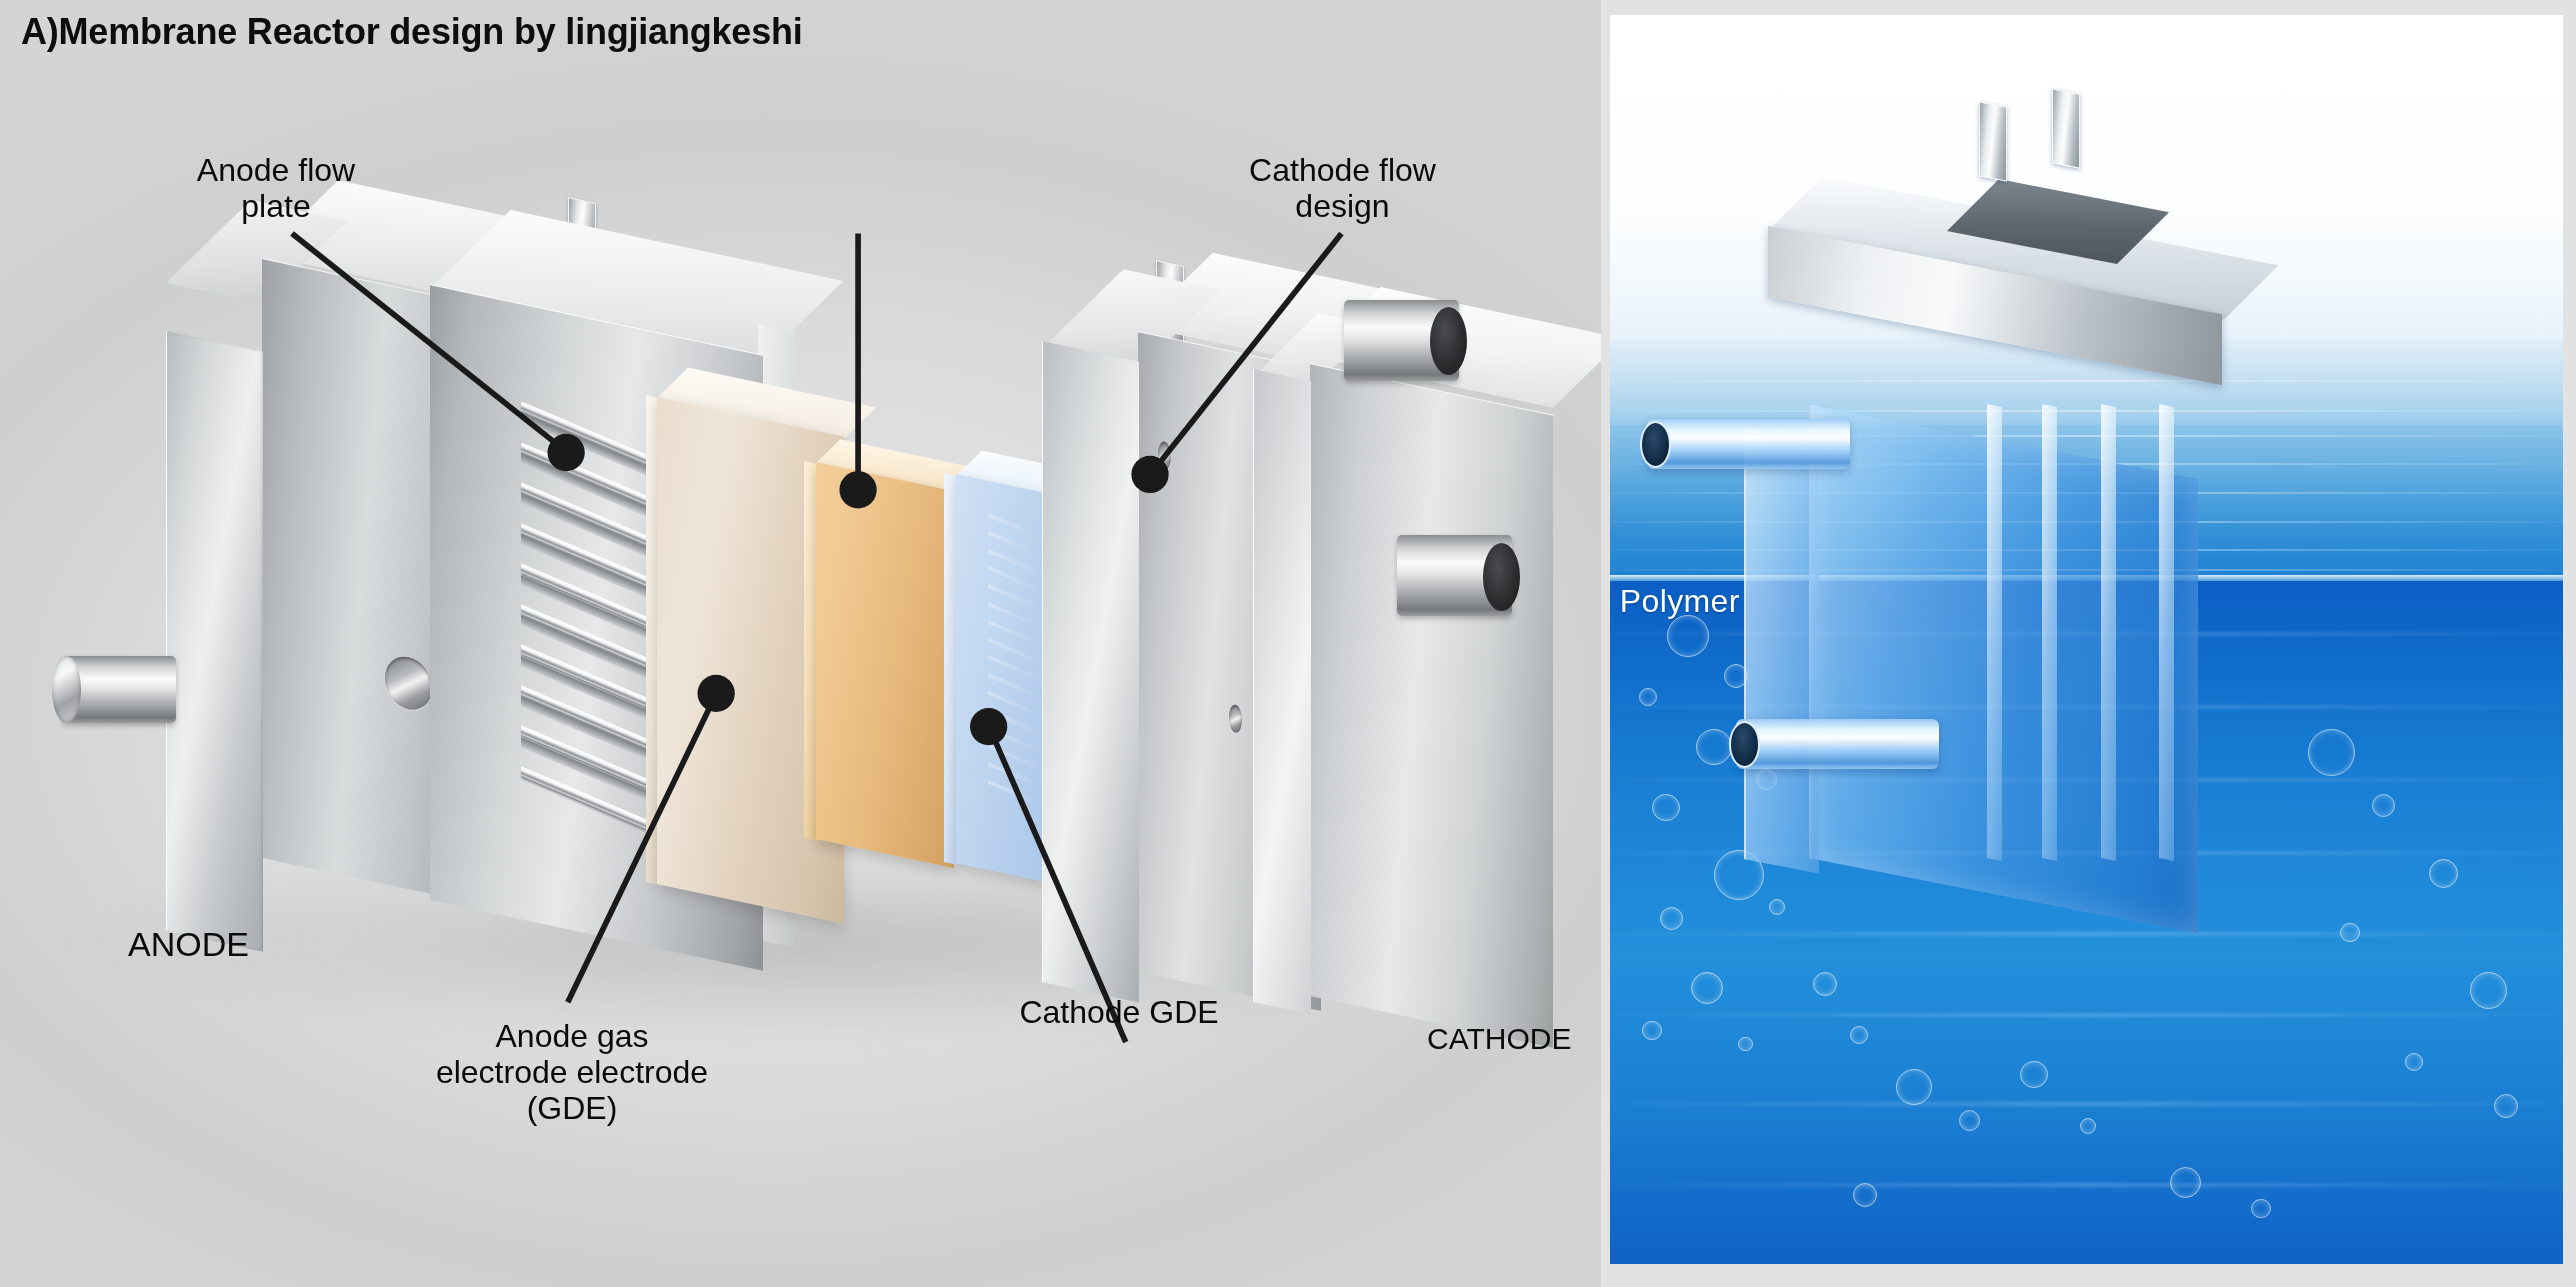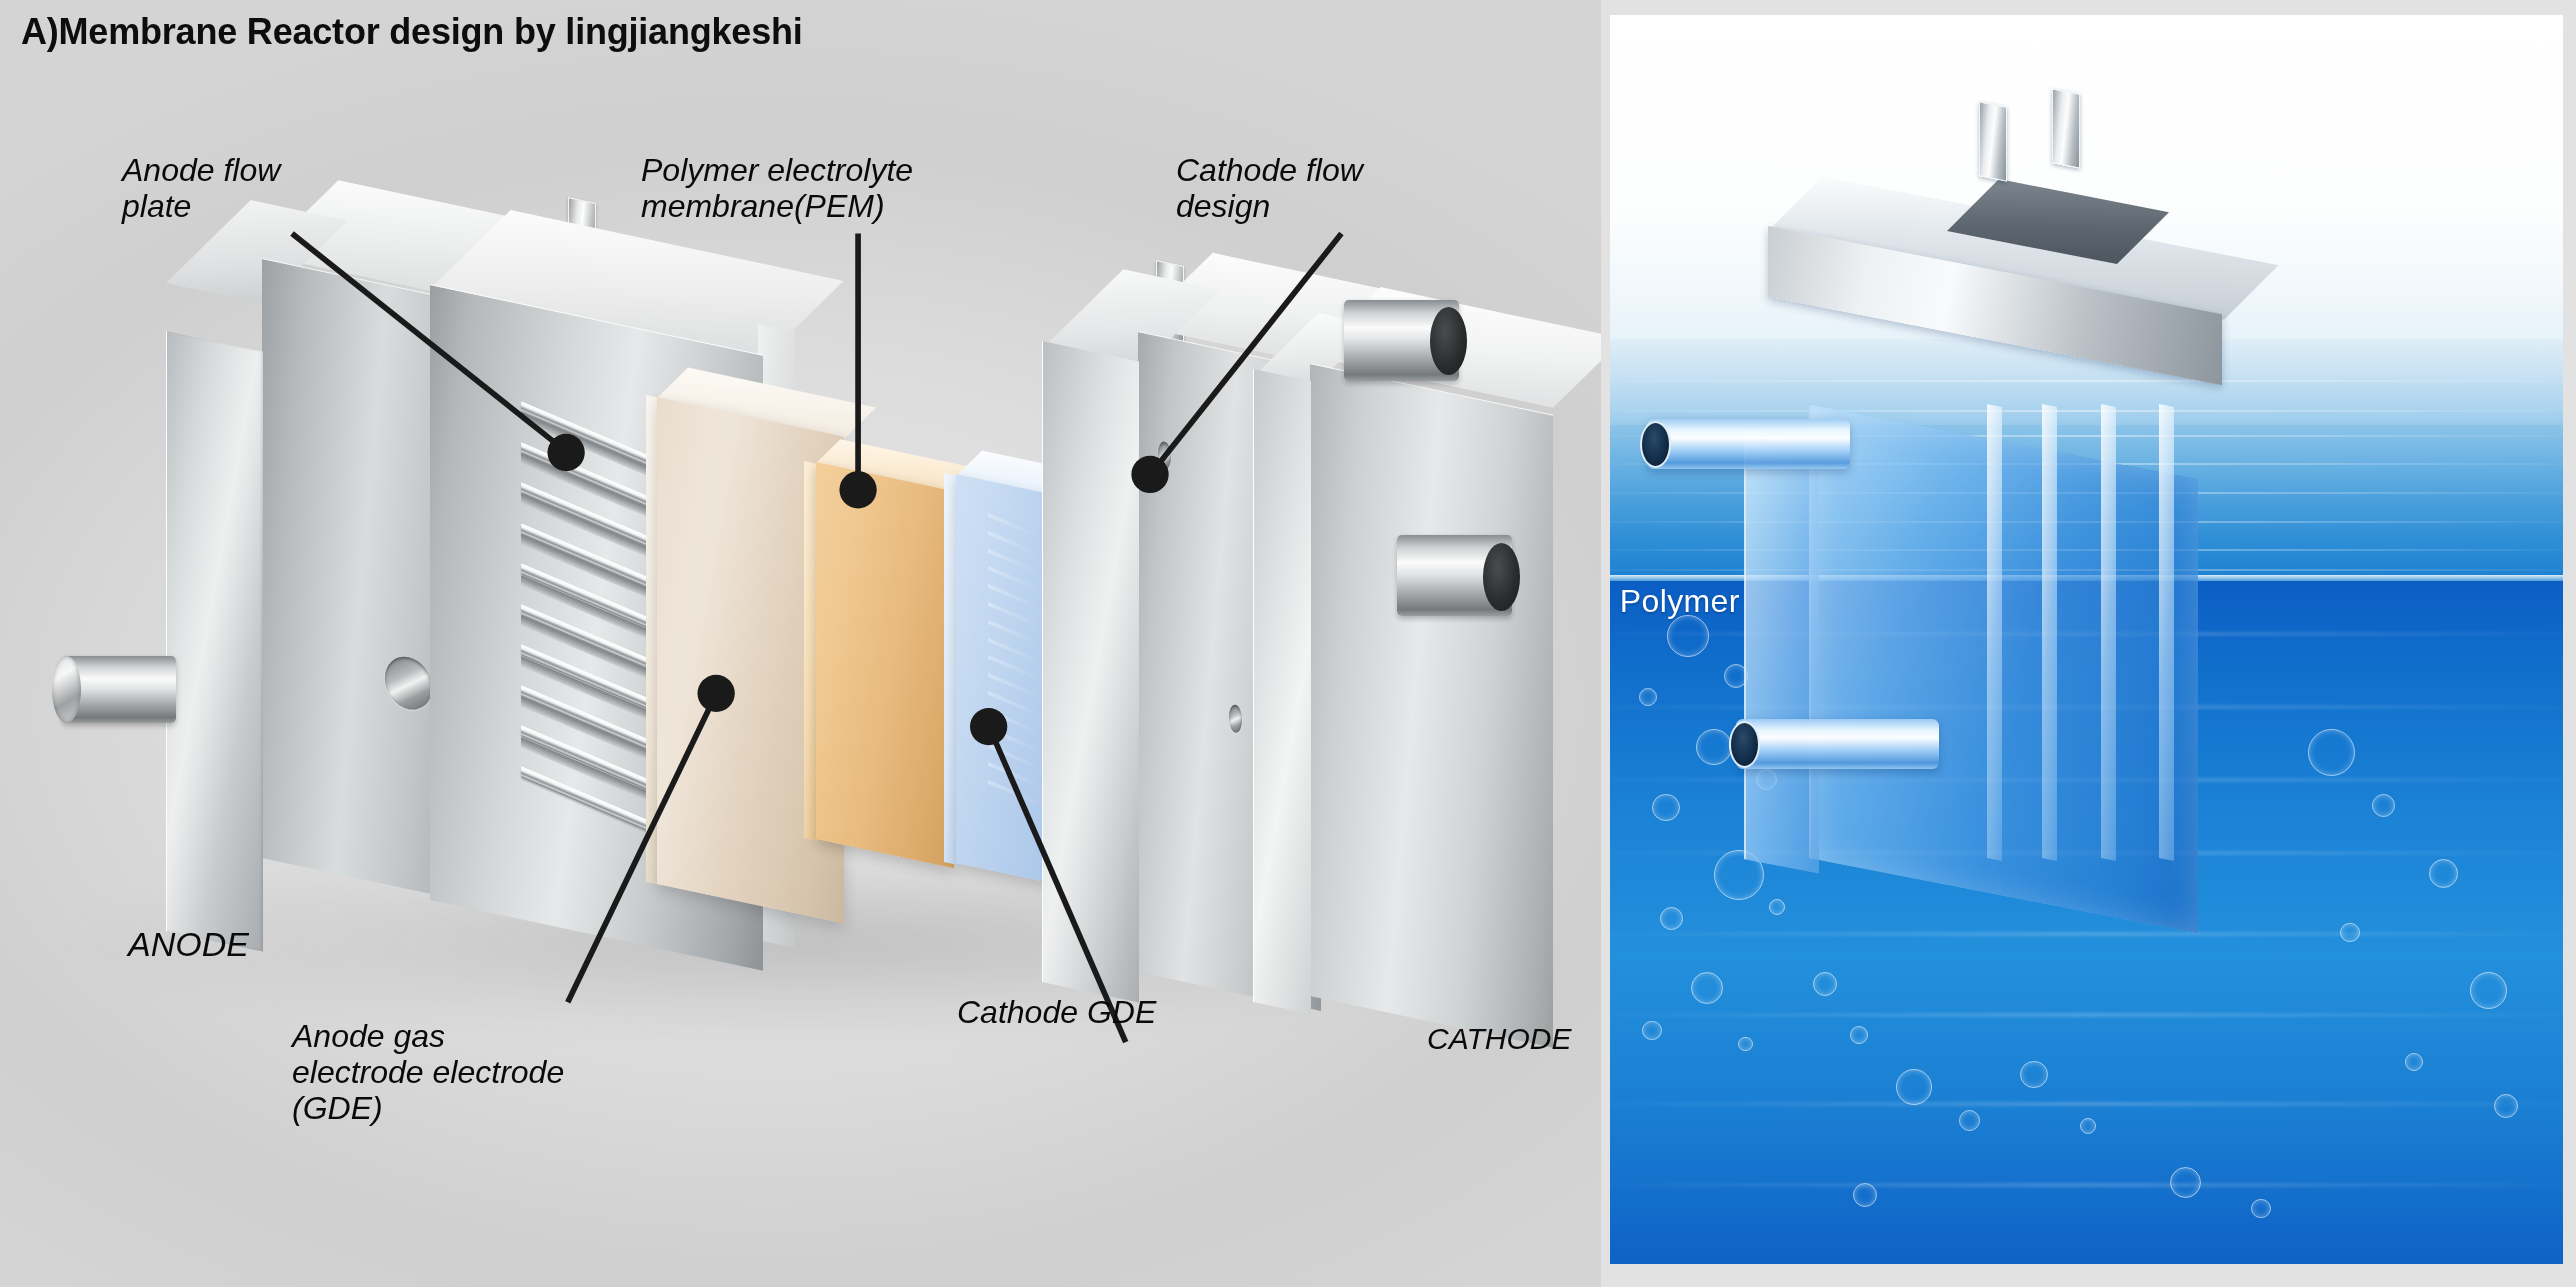--- a/index.html
+++ b/index.html
@@ -27,21 +27,21 @@
     filter:blur(11.4px);
   }
 
   .title {
     position:absolute; left:21px; top:11.4px;
     font-size:36px; font-weight:bold; color:#0d0d0d;
     letter-spacing:-0.2px; white-space:nowrap;
   }
 
   
-  .label { position:absolute; color:#0a0a0a; font-size:32px; line-height:1.13; text-align:left; white-space:pre-line;font-style:italic; }
+  .label { position:absolute; color:#0a0a0a; font-size:32px; line-height:1.13; text-align:center; white-space:pre-line; }
   .lbl-anode-plate   { left:122px;  top:152px; width:308px; }
   .lbl-pem           { left:641px;  top:152px; width:422px; }
   .lbl-cathode-plate { left:1176px; top:152px; width:333px; }
   .lbl-anode-gde     { left:292px;  top:1018px; width:560px; }
   .lbl-cathode-gde   { left:957px; top:994px; width:324px; }
   .lbl-anode-big     { left:128px; top:925px; font-size:34px; }
   .lbl-cathode-big   { left:1387px; top:1022px; font-size:30px;margin-left:40px; }
 
   svg.leaders { position:absolute; left:0; top:0; width:1601px; height:1287px; pointer-events:none; }
 
@@ -482,22 +482,20 @@
 
       <line x1="700" y1="1236" x2="880" y2="862" stroke="#1a1a1a" stroke-width="7"></line>
       <circle cx="883" cy="855" r="23" fill="#1a1a1a"></circle>
 
       <line x1="1388" y1="1285" x2="1222" y2="902" stroke="#1a1a1a" stroke-width="7"></line>
       <circle cx="1219" cy="896" r="23" fill="#1a1a1a"></circle>
     </svg>
 
     <div class="label lbl-anode-plate">Anode flow
 plate</div>
-    <div class="label lbl-pem">Polymer electrolyte
-membrane(PEM)</div>
     <div class="label lbl-cathode-plate">Cathode flow
 design</div>
     <div class="label lbl-anode-gde">Anode gas
 electrode electrode
 (GDE)</div>
     <div class="label lbl-cathode-gde">Cathode GDE</div>
 
     <div class="label lbl-anode-big">ANODE</div>
     <div class="label lbl-cathode-big">CATHODE</div>
   </div>

